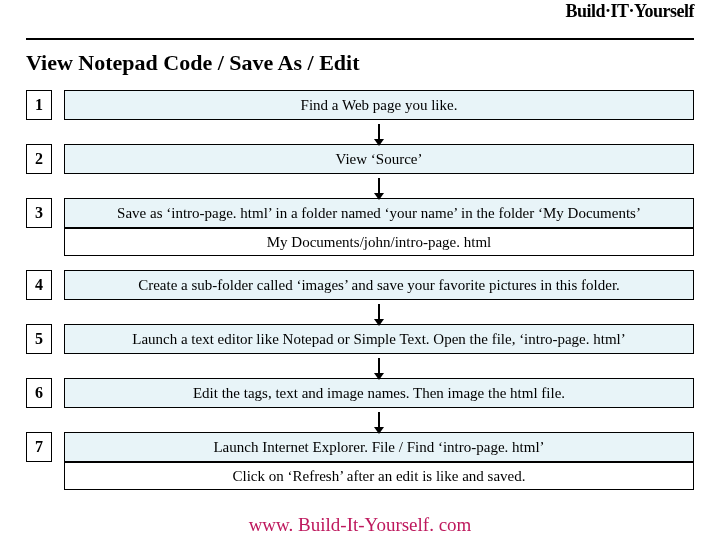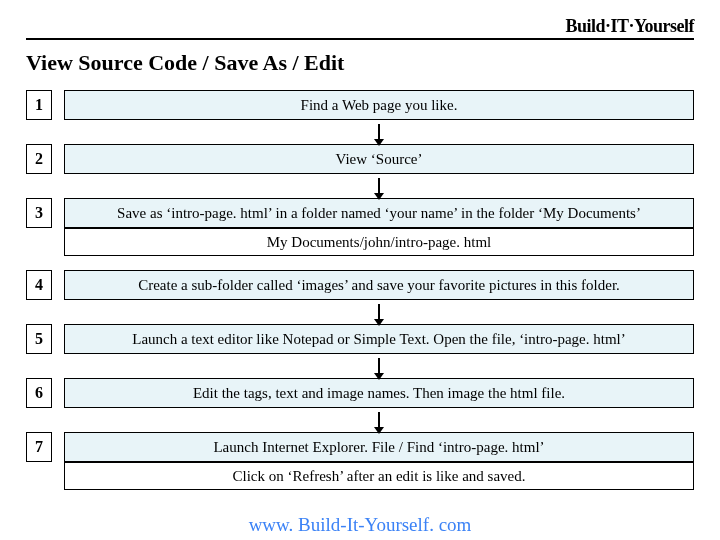--- a/index.html
+++ b/index.html
@@ -11,24 +11,24 @@
     width: 720px;
     height: 540px;
     overflow: hidden;
     color: #000;
   }
   .page {
     padding: 16px 26px 0 26px;
   }
   .topbar {
     display: flex;
-    align-items: flex-start;
+    align-items: flex-end;
     justify-content: flex-end;
     border-bottom: 2px solid #000;
-    padding-bottom: 6px;
+    padding-bottom: 16px;
     margin-bottom: 10px;
     height: 24px;
   }
   .logo {
     font-family: Georgia, "Times New Roman", serif;
     font-weight: 700;
     font-size: 18px;
     letter-spacing: -0.5px;
   }
   .title {
@@ -100,37 +100,37 @@
     left: -4px;
     width: 0;
     height: 0;
     border-left: 5px solid transparent;
     border-right: 5px solid transparent;
     border-top: 7px solid #000;
   }
   .spacer { height: 14px; }
   .footer {
     text-align: center;
-    color: #3b82f6;
+    color: #be185d;
     font-size: 19px;
     margin-top: 24px;
   }
 </style>
 </head>
 <body>
 
 <div class="page">
 
   <div class="topbar">
     <div class="logo">
       <span>Build·IT·Yourself</span>
     </div>
   </div>
 
-  <div class="title">View Source Code / Save As / Edit</div>
+  <div class="title">View Notepad Code / Save As / Edit</div>
 
   <div class="steps">
 
     <div class="row">
       <div class="num">1</div>
       <div class="stepbox">Find a Web page you like.</div>
     </div>
     <div class="arrow-row">
         <div class="arrow"></div>
       </div>

